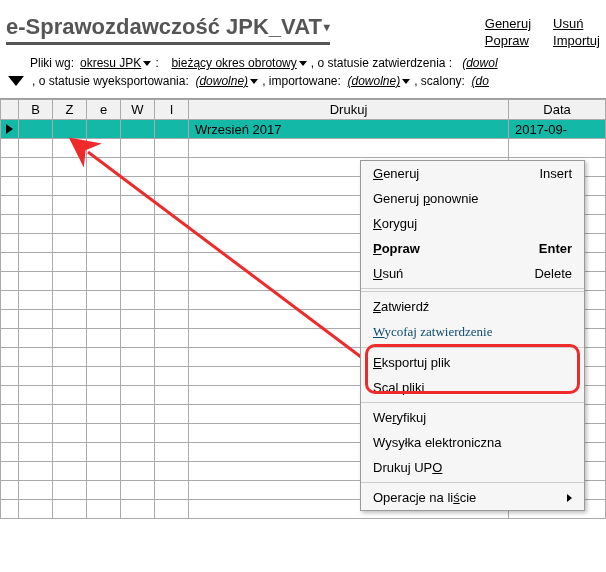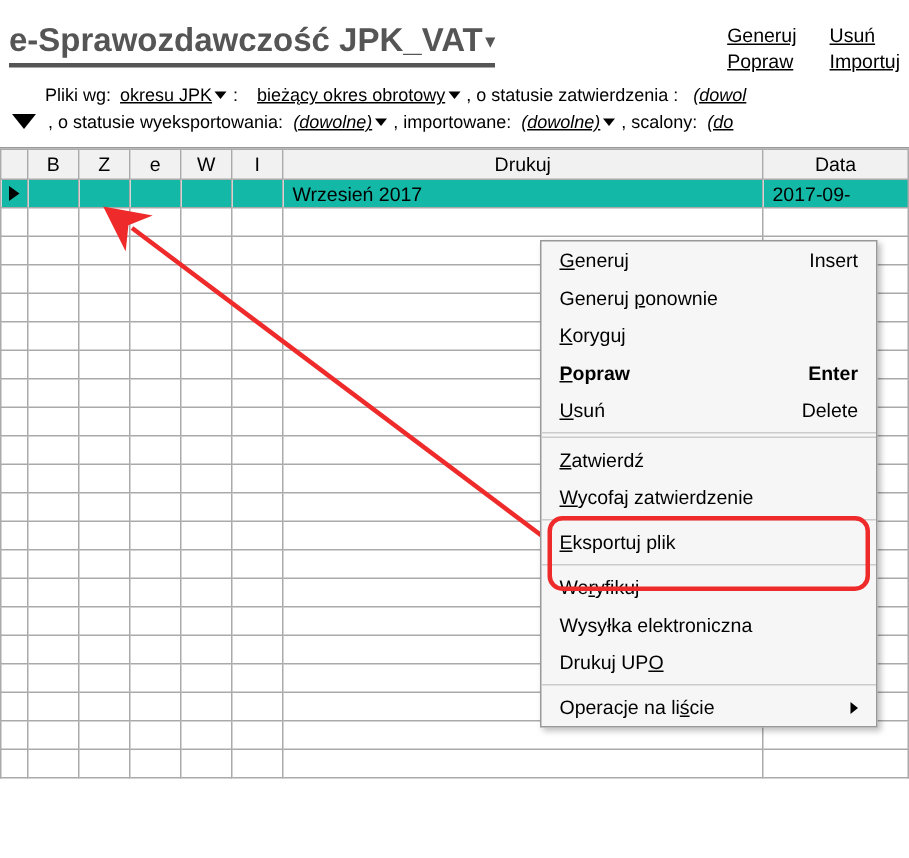--- a/index.html
+++ b/index.html
@@ -123,21 +123,21 @@
   }
   .ctx .sep { border-top: 1px solid #ccc; margin: 2px 0; }
   .ctx .sub .arrow-r {
     width: 0; height: 0;
     border-top: 4px solid transparent;
     border-bottom: 4px solid transparent;
     border-left: 5px solid #000;
   }
   .ctx .mn { text-decoration: underline; }
   .ctx .bold { font-weight: bold; }
-  .ctx .disabled { color: #000000; }
+  .ctx .disabled { color: #0c4a6e; font-family: Liberation Serif, serif; }
   .ctx .sc { color: #000; }
 
   
   .hl-box {
     position: absolute;
     left: 365px;
     top: 344px;
     width: 215px;
     height: 50px;
     border: 3px solid #ef2a2a;
@@ -463,20 +463,23 @@
   <div class="item">
     <span><span class="mn">Z</span><span>atwierdź</span></span>
   </div>
   <div class="item disabled">
     <span><span class="mn">W</span><span>ycofaj zatwierdzenie</span></span>
   </div>
   <div class="sep"></div>
   <div class="item">
     <span><span class="mn">E</span><span>ksportuj plik</span></span>
   </div>
+  <div class="item">
+    <span>Scal pliki</span>
+  </div>
   <div class="sep"></div>
   <div class="item">
     <span><span>We</span><span class="mn">r</span><span>yfikuj</span></span>
   </div>
   <div class="item">
     <span>Wysyłka elektroniczna</span>
   </div>
   <div class="item">
     <span><span>Drukuj UP</span><span class="mn">O</span></span>
   </div>

